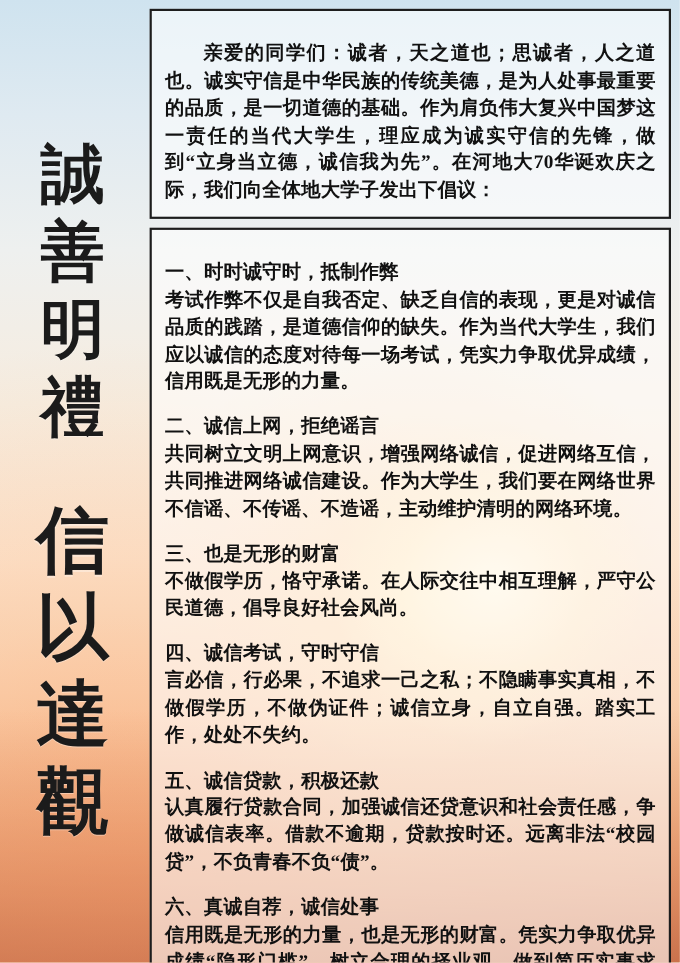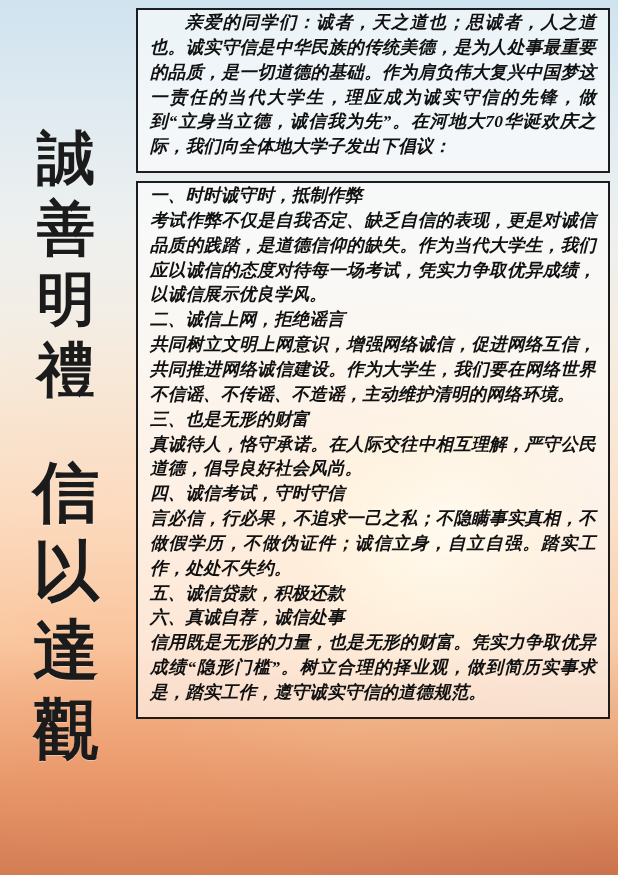--- a/index.html
+++ b/index.html
@@ -94,23 +94,22 @@
   .panels {
     position: absolute;
     left: 136px;
     top: 8px;
     width: 474px;
   }
   .panel {
     border: 2px solid #1d1d1d;
     background: rgba(255,255,255,0.58);
     box-sizing: border-box;
-    padding: 0 12px 12px 12px;
+    padding: 26px 12px 12px 12px;
     color: #111;
-    font-style: italic;
   }
   .panel.intro {
     margin-bottom: 8px;
   }
   .panel p {
     margin: 0;
     font-size: 17.5px;
     line-height: 1.42;
     font-weight: 700;
     text-align: justify;
@@ -130,21 +129,21 @@
   .item-body {
     margin: 0 0 0 0;
     font-size: 17.5px;
     line-height: 1.42;
     font-weight: 700;
     text-align: justify;
     text-justify: inter-ideograph;
     letter-spacing: 0.2px;
   }
   .item + .item {
-    margin-top: 0;
+    margin-top: 16px;
   }
 </style>
 </head>
 <body>
 
 <div class="poster">
   <div class="bg-glow"></div>
   <div class="bg-ink"></div>
 
   <div class="calligraphy">
@@ -164,36 +163,37 @@
   </div>
 
   <div class="panels">
     <div class="panel intro">
       <p>亲爱的同学们：诚者，天之道也；思诚者，人之道也。诚实守信是中华民族的传统美德，是为人处事最重要的品质，是一切道德的基础。作为肩负伟大复兴中国梦这一责任的当代大学生，理应成为诚实守信的先锋，做到“立身当立德，诚信我为先”。在河地大70华诞欢庆之际，我们向全体地大学子发出下倡议：</p>
     </div>
 
     <div class="panel list">
       <div class="item">
         <p class="item-title">一、时时诚守时，抵制作弊</p>
-        <p class="item-body">考试作弊不仅是自我否定、缺乏自信的表现，更是对诚信品质的践踏，是道德信仰的缺失。作为当代大学生，我们应以诚信的态度对待每一场考试，凭实力争取优异成绩，以诚信展示优良学风。</p>
+        <p class="item-body">考试作弊不仅是自我否定、缺乏自信的表现，更是对诚信品质的践踏，是道德信仰的缺失。作为当代大学生，我们应以诚信的态度对待每一场考试，凭实力争取优异成绩，信用既是无形的力量。</p>
       </div>
       <div class="item">
         <p class="item-title">二、诚信上网，拒绝谣言</p>
         <p class="item-body">共同树立文明上网意识，增强网络诚信，促进网络互信，共同推进网络诚信建设。作为大学生，我们要在网络世界不信谣、不传谣、不造谣，主动维护清明的网络环境。</p>
       </div>
       <div class="item">
         <p class="item-title">三、也是无形的财富</p>
-        <p class="item-body">真诚待人，恪守承诺。在人际交往中相互理解，严守公民道德，倡导良好社会风尚。</p>
+        <p class="item-body">不做假学历，恪守承诺。在人际交往中相互理解，严守公民道德，倡导良好社会风尚。</p>
       </div>
       <div class="item">
         <p class="item-title">四、诚信考试，守时守信</p>
         <p class="item-body">言必信，行必果，不追求一己之私；不隐瞒事实真相，不做假学历，不做伪证件；诚信立身，自立自强。踏实工作，处处不失约。</p>
       </div>
       <div class="item">
         <p class="item-title">五、诚信贷款，积极还款</p>
+        <p class="item-body">认真履行贷款合同，加强诚信还贷意识和社会责任感，争做诚信表率。借款不逾期，贷款按时还。远离非法“校园贷”，不负青春不负“债”。</p>
       </div>
       <div class="item">
         <p class="item-title">六、真诚自荐，诚信处事</p>
         <p class="item-body">信用既是无形的力量，也是无形的财富。凭实力争取优异成绩“隐形门槛”。树立合理的择业观，做到简历实事求是，踏实工作，遵守诚实守信的道德规范。</p>
       </div>
     </div>
   </div>
 </div>
 
 </body></html>

